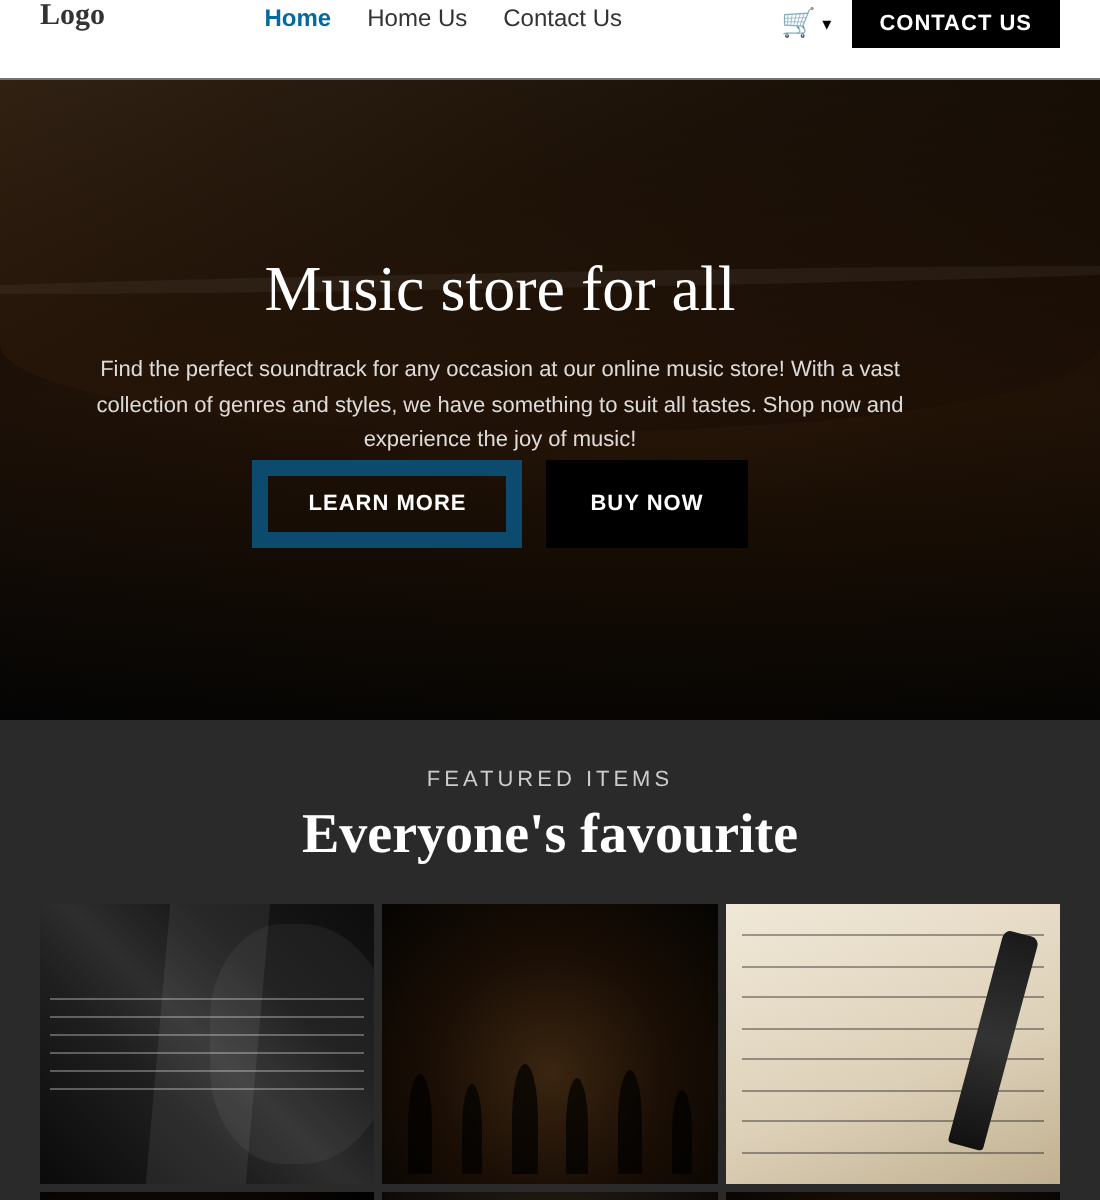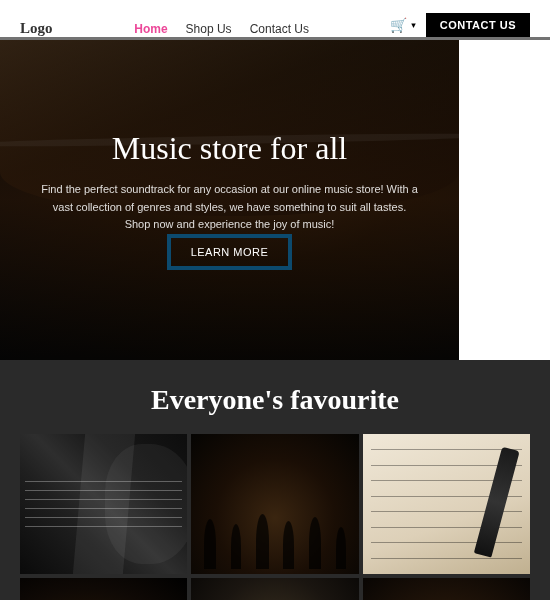--- a/index.html
+++ b/index.html
@@ -1,46 +1,46 @@
 <!DOCTYPE html>
 <html><head>
   <meta charset="utf-8">
   <style>
     * { margin: 0; padding: 0; box-sizing: border-box; }
     body { font-family: Georgia, 'Times New Roman', serif; width: 550px; overflow-x: hidden; background: #fff; }
 
     
     .navbar {
       display: flex;
-      align-items: flex-end;
+      align-items: flex-start;
       justify-content: space-between;
       padding: 0 20px;
       height: 40px;
       background: #fff;
-      border-bottom: 3px solid #737373;
+      border-bottom: 1px solid #737373;
     }
     .nav-logo {
       font-size: 15px;
       font-weight: bold;
       color: #333;
     }
     .nav-links {
       display: flex;
       gap: 18px;
       list-style: none;
     }
     .nav-links li a {
       text-decoration: none;
       font-size: 12px;
       color: #333;
       font-family: Arial, sans-serif;
     }
     .nav-links li a.active {
       font-weight: bold;
-      color: #ec4899;
+      color: #0369a1;
     }
     .nav-right {
       display: flex;
       align-items: center;
       gap: 10px;
     }
     .nav-icon-group {
       display: flex;
       align-items: center;
       gap: 3px;
@@ -54,21 +54,21 @@
       font-size: 11px;
       font-family: Arial, sans-serif;
       font-weight: bold;
       letter-spacing: 0.5px;
       cursor: pointer;
     }
 
     
     .hero {
       position: relative;
-      width: 459px;
+      width: 550px;
       height: 320px;
       overflow: hidden;
       display: flex;
       align-items: flex-start;
       justify-content: center;
       flex-direction: column;
       text-align: center;
     }
     .hero-bg {
       position: absolute;
@@ -129,25 +129,25 @@
       margin-right: auto;
     }
     .hero-buttons {
       display: flex;
       gap: 12px;
       justify-content: center;
     }
     .btn-learn {
       background: transparent;
       color: #fff;
-      border: 4px solid #0c4a6e;
+      border: 8px solid #0c4a6e;
       padding: 8px 20px;
       font-size: 11px;
       font-family: Arial, sans-serif;
-      font-weight: normal;
+      font-weight: bold;
       letter-spacing: 0.5px;
       cursor: pointer;
     }
     .btn-buy {
       background: #000;
       color: #fff;
       border: 2px solid #000;
       padding: 8px 20px;
       font-size: 11px;
       font-family: Arial, sans-serif;
@@ -327,45 +327,47 @@
       background: radial-gradient(ellipse at 50% 50%, #3d2a18 0%, #1e1208 50%, #080503 100%);
     }
   </style>
 </head>
 <body>
 
 <nav class="navbar">
   <span class="nav-logo">Logo</span>
   <ul class="nav-links">
     <li><a href="#" class="active">Home</a></li>
-    <li><a href="#">Shop Us</a></li>
+    <li><a href="#">Home Us</a></li>
     <li><a href="#">Contact Us</a></li>
   </ul>
   <div class="nav-right">
     <div class="nav-icon-group">
       <span>🛒</span>
       <span style="font-size:9px;">▾</span>
     </div>
     <button class="contact-us-btn">CONTACT US</button>
   </div>
 </nav>
 
 <section class="hero">
   <div class="hero-drum"></div>
   <div class="hero-bg"></div>
   <div class="hero-content">
     <h1 class="hero-title">Music store for all</h1>
     <p class="hero-subtitle">Find the perfect soundtrack for any occasion at our online music store! With a vast collection of genres and styles, we have something to suit all tastes. Shop now and experience the joy of music!</p>
     <div class="hero-buttons">
       <button class="btn-learn">LEARN MORE</button>
+      <button class="btn-buy">BUY NOW</button>
     </div>
   </div>
 </section>
 
 <section class="featured-section">
+  <p class="featured-label">FEATURED ITEMS</p>
   <h2 class="featured-title">Everyone's favourite</h2>
 
   <div class="items-grid">
 
     <div class="grid-item item-guitar">
       <div class="guitar-body"></div>
       <div class="guitar-strings">
         <div class="guitar-string"></div>
         <div class="guitar-string"></div>
         <div class="guitar-string"></div>

